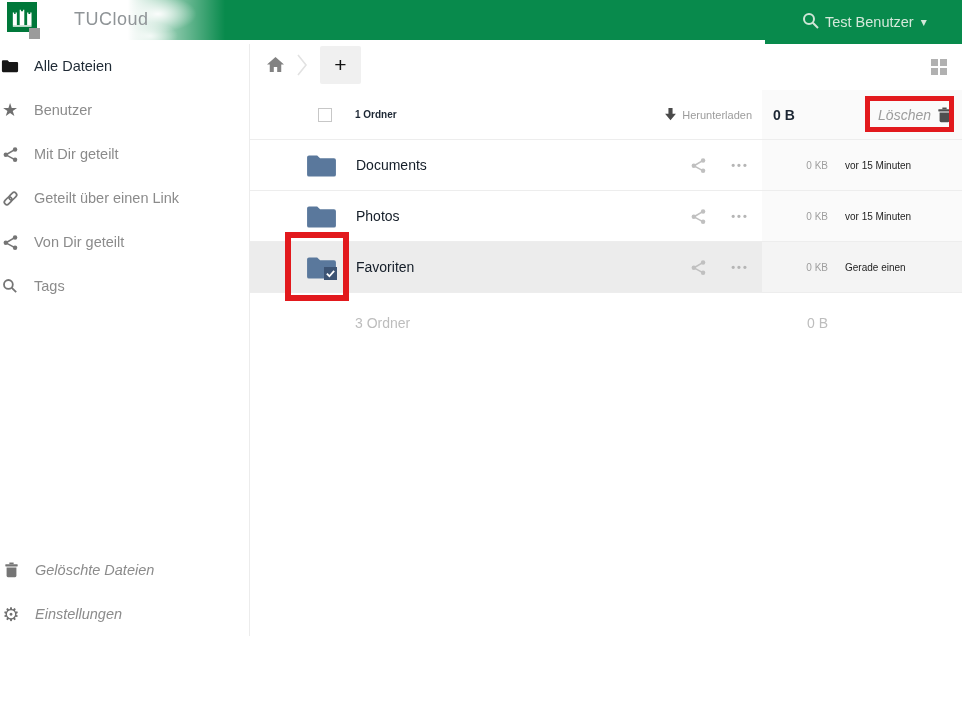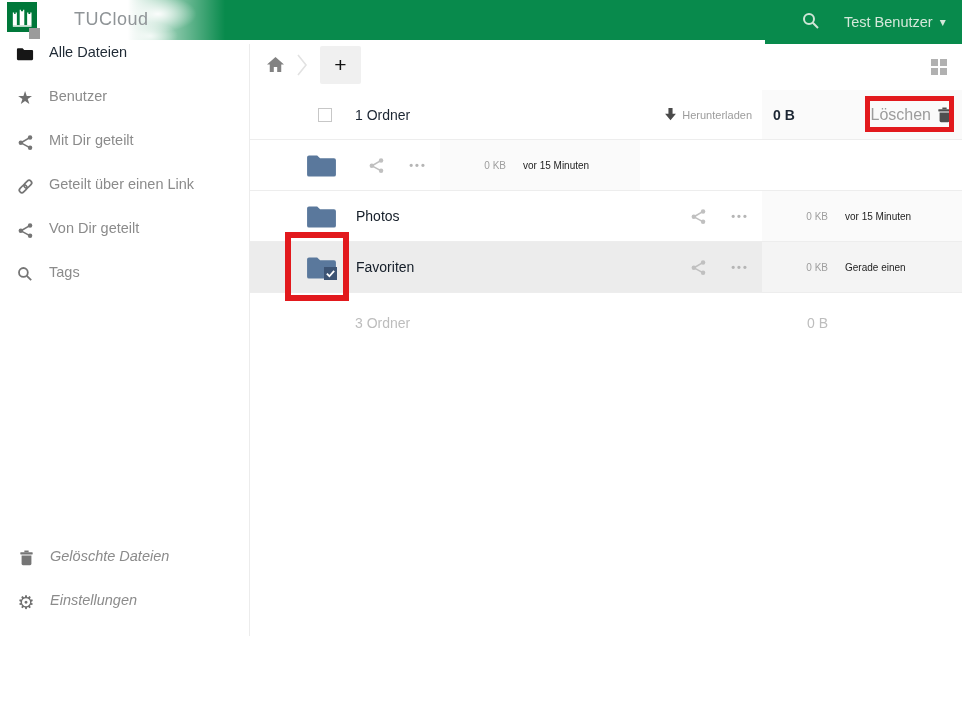--- a/index.html
+++ b/index.html
@@ -19,30 +19,30 @@
     position:absolute; left:765px; top:0; width:197px; height:44px;
     background:#088a4c; display:flex; align-items:center;
   }
   .logo-tile {
     position:absolute; left:7px; top:2px; width:30px; height:30px;
     background:#00783a; display:flex; align-items:center; justify-content:center;
   }
   .logo-grey-sq { position:absolute; left:29px; top:28px; width:11px; height:11px; background:#9b9b9b; }
   .app-title { position:absolute; left:74px; top:9px; font-size:18px; color:#8f9497; letter-spacing:.5px; }
   .hdr-search { position:absolute; left:37px; top:12px; width:18px; height:18px; }
-  .user-menu { position:absolute; left:79px; top:0; height:44px; display:flex; align-items:center; gap:7px; cursor:pointer; }
+  .user-menu { position:absolute; left:60px; top:0; height:44px; display:flex; align-items:center; gap:7px; cursor:pointer; }
   .user-name { font-size:14.5px; color:#d4e8da; }
   .user-caret { color:#d4e8da; font-size:12px; }
 
   
   .sidebar {
     position:absolute; left:0; top:44px; width:250px; height:592px;
     background:#fff; border-right:1px solid #ececec;
   }
-  .side-item { display:flex; align-items:flex-start; height:44px; padding-left:15px; cursor:pointer; }
+  .side-item { display:flex; align-items:center; height:44px; cursor:pointer; }
   .side-icon { width:20px; height:20px; display:flex; align-items:center; justify-content:center; color:#757575; }
   .side-label { margin-left:14px; font-size:14.5px; color:#8b8b8b; }
   .side-item.active .side-label { color:#1f2a35; }
   .side-item.active .side-icon { color:#161616; }
   .side-item.active .side-icon svg .fill-part { fill:#161616; }
   .sidebar-bottom { position:absolute; left:1px; bottom:0; width:100%;font-style:italic; }
   .glyph-icon { font-size:18px; line-height:1; color:#6f6f6f; font-family:"DejaVu Sans",sans-serif; }
 
   
   .main { position:absolute; left:250px; top:44px; width:712px; height:592px; background:#fff; }
@@ -54,28 +54,28 @@
     position:absolute; left:70px; top:2px; width:41px; height:38px;
     background:#f0f0f0; border-radius:2px; border:none;
     font-size:21px; color:#131313; cursor:pointer; line-height:36px; text-align:center;
   }
   .view-grid { position:absolute; right:15px; top:15px; width:16px; height:16px; display:grid;
     grid-template-columns:7px 7px; grid-template-rows:7px 7px; gap:2px; cursor:pointer; }
   .view-grid i { background:#b1b1b1; display:block; }
 
   .sel-header { display:flex; align-items:center; height:50px; border-bottom:1px solid #ededed; }
   .sel-check { margin-left:68px; width:14px; height:14px; border:1px solid #c7c7c7; background:#fff; cursor:pointer; }
-  .sel-count { margin-left:23px; font-size:14px; font-weight:400; color:#1c2633; }
+  .sel-count { margin-left:23px; font-size:10px; font-weight:700; color:#1c2633; }
   .sel-spacer { flex:1; }
   .dl-group { display:flex; align-items:center; gap:5px; margin-right:10px; cursor:pointer; }
   .dl-label { font-size:11px; color:#9c9c9c; }
   .hdr-right { width:200px; height:100%; display:flex; align-items:center; background:rgba(0,0,0,0.018); }
   .hdr-size { padding-left:11px; font-size:14px; font-weight:700; color:#1c2633; }
   .del-group { margin-left:auto; padding-right:10px; display:flex; align-items:center; gap:6px; cursor:pointer; }
-  .del-label { font-size:16px; color:#9c9c9c; }
+  .del-label { font-size:14px; color:#9c9c9c;font-style:italic; }
 
   .file-row { display:flex; align-items:center; height:51px; border-bottom:1px solid #ededed; cursor:pointer; }
   .file-row.selected { background:#ececec; }
   .row-iconwrap { margin-left:56px; width:50px; position:relative; }
   .folder-svg { display:block; }
   .check-badge { display:none; position:absolute; left:18px; top:12px; width:13px; height:13px; background:#3d5474;
     align-items:center; justify-content:center; }
   .file-row.selected .check-badge { display:flex; }
   .row-name { flex:1; font-size:14px; color:#141d28; }
   .row-share { width:40px; display:flex; justify-content:center; }
@@ -251,20 +251,21 @@
   </div>
 
   <div id="file-rows">
   <div class="file-row">
     <span class="row-iconwrap">
       <svg class="folder-svg" width="31" height="25" viewBox="0 0 32 26">
         <path class="folder-shape" d="M1 4.5 Q1 2.5 3 2.5 H11.5 L14.5 5.5 H29 Q31 5.5 31 7.5 V22.5 Q31 24.5 29 24.5 H3 Q1 24.5 1 22.5 Z" fill="#5a789c"></path>
       </svg>
 
     </span>
+    <span class="row-name">Documents</span>
     <span class="row-share">
       <svg width="17" height="17" viewBox="0 0 16 16" style="color:#c0c0c0;">
         <path d="M4.2 8 L12 3.4 M4.2 8.6 L12 12.8" stroke="currentColor" stroke-width="1.5" fill="none"></path>
         <circle cx="12.3" cy="3.2" r="2.1" fill="currentColor"></circle>
         <circle cx="3.6" cy="8.2" r="2.1" fill="currentColor"></circle>
         <circle cx="12.3" cy="13" r="2.1" fill="currentColor"></circle>
       </svg>
     </span>
     <span class="row-more">•••</span>
     <span class="row-right">

